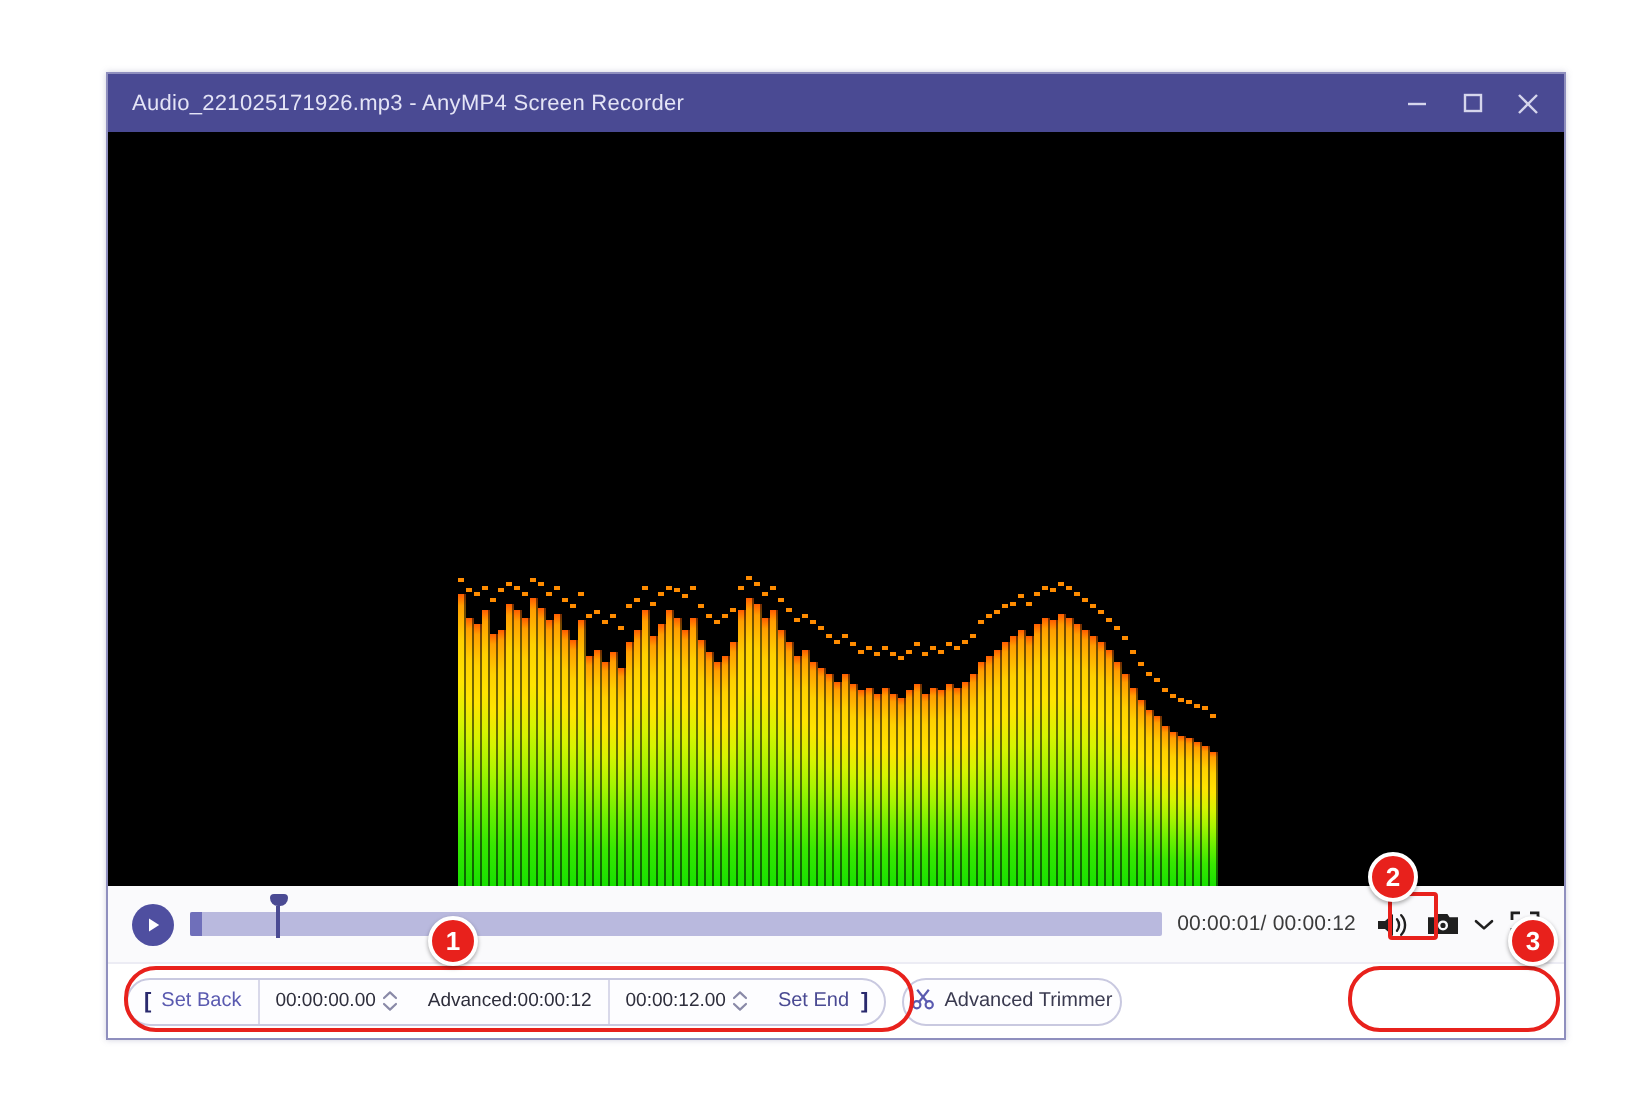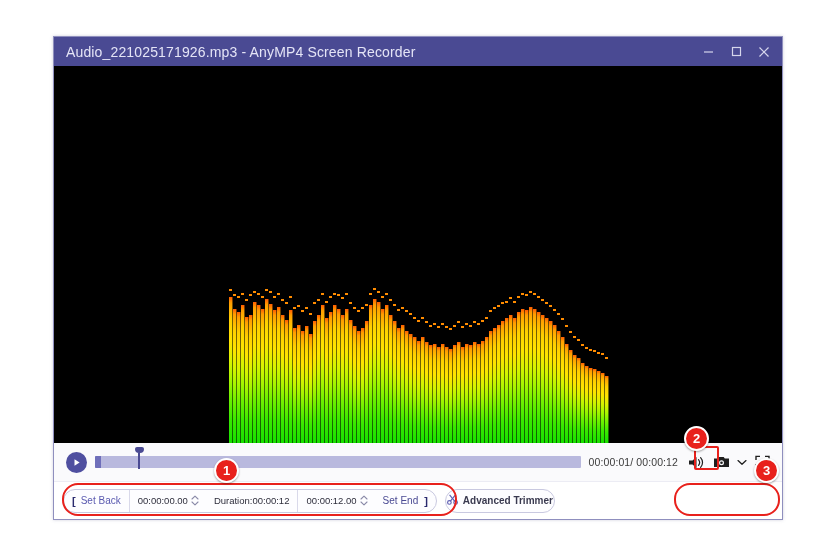--- a/index.html
+++ b/index.html
@@ -36,21 +36,21 @@
     height: 29px;
     flex: 0 0 29px;
     background: #4a4a93;
     display: flex;
     align-items: center;
     padding-left: 12px;
     position: relative;
   }
   .titlebar-text {
     color: #e4e4f6;
-    font-size: 14px;
+    font-size: 11px;
     letter-spacing: 0.15px;
     white-space: nowrap;
   }
   .win-controls {
     position: absolute;
     right: 4px; top: 0;
     height: 29px;
     display: flex;
     align-items: center;
   }
@@ -253,21 +253,21 @@
     background: #fdfdff;
     display: flex;
     align-items: center;
     justify-content: center;
     gap: 5px;
     font-size: 10px;
     color: #3a3a50;
     cursor: pointer;
     white-space: nowrap;
   }
-  .pill-btn.trimmer { width: 110px; font-weight: bold; }
+  .pill-btn.trimmer { width: 110px; }
   .pill-btn.back { width: 108px; margin-left: 6px; }
   .pill-btn.primary {
     width: 108px;
     margin-left: 6px;
     background: #4a4a93;
     border-color: #4a4a93;
     color: #ffffff;
   }
   .scissor-icon { color: #5a5ab0; }
 
@@ -806,21 +806,21 @@
             </svg>
           </span>
           <span>
             <svg width="8" height="5" viewBox="0 0 8 5">
               <polyline points="1,1 4,3.8 7,1" fill="none" stroke="#8a8aa8" stroke-width="1.1" stroke-linecap="round" stroke-linejoin="round"></polyline>
             </svg>
           </span>
         </div>
 
         <div class="trim-seg dur divider">
-          <span>Duration:00:00:12</span>
+          <span>Advanced:00:00:12</span>
         </div>
 
         <div class="trim-seg value">
           <span>00:00:12.00</span>
         </div>
         <div class="stepper divider">
           <span>
             <svg width="8" height="5" viewBox="0 0 8 5">
               <polyline points="1,4 4,1.2 7,4" fill="none" stroke="#8a8aa8" stroke-width="1.1" stroke-linecap="round" stroke-linejoin="round"></polyline>
             </svg>

